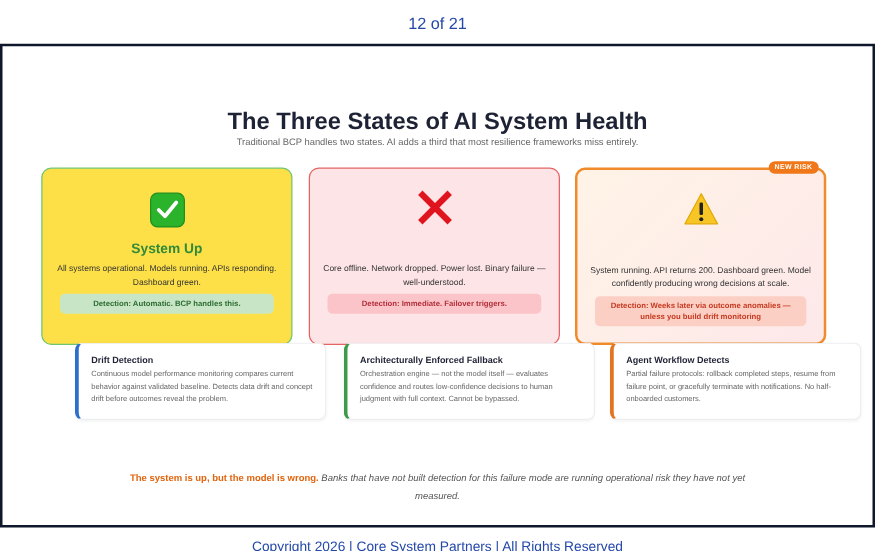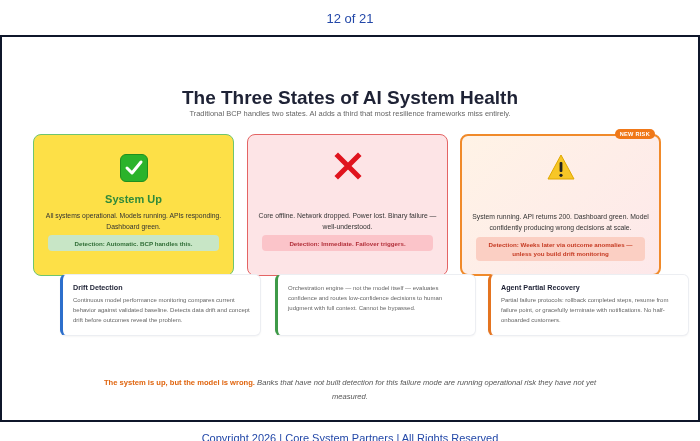--- a/index.html
+++ b/index.html
@@ -87,24 +87,25 @@
       <div class="detect">Detection: Weeks later via outcome anomalies — unless you build drift monitoring</div>
     </div>
   </div>
 
   <div class="features">
     <div class="feature f1">
       <div class="feature-title">Drift Detection</div>
       <div class="feature-desc">Continuous model performance monitoring compares current behavior against validated baseline. Detects data drift and concept drift before outcomes reveal the problem.</div>
     </div>
     <div class="feature f2">
+      <div class="feature-title">Architecturally Enforced Fallback</div>
       <div class="feature-desc">Orchestration engine — not the model itself — evaluates confidence and routes low-confidence decisions to human judgment with full context. Cannot be bypassed.</div>
     </div>
     <div class="feature f3">
-      <div class="feature-title">Agent Partial Recovery</div>
+      <div class="feature-title">Agent Workflow Detects</div>
       <div class="feature-desc">Partial failure protocols: rollback completed steps, resume from failure point, or gracefully terminate with notifications. No half-onboarded customers.</div>
     </div>
   </div>
 
   <div class="footnote">
     <span class="hl">The system is up, but the model is wrong.</span><span class="it"> Banks that have not built detection for this failure mode are running operational risk they have not yet measured.</span>
   </div>
 </div>
 
 <div class="copyright">Copyright 2026 | Core System Partners | All Rights Reserved</div>

